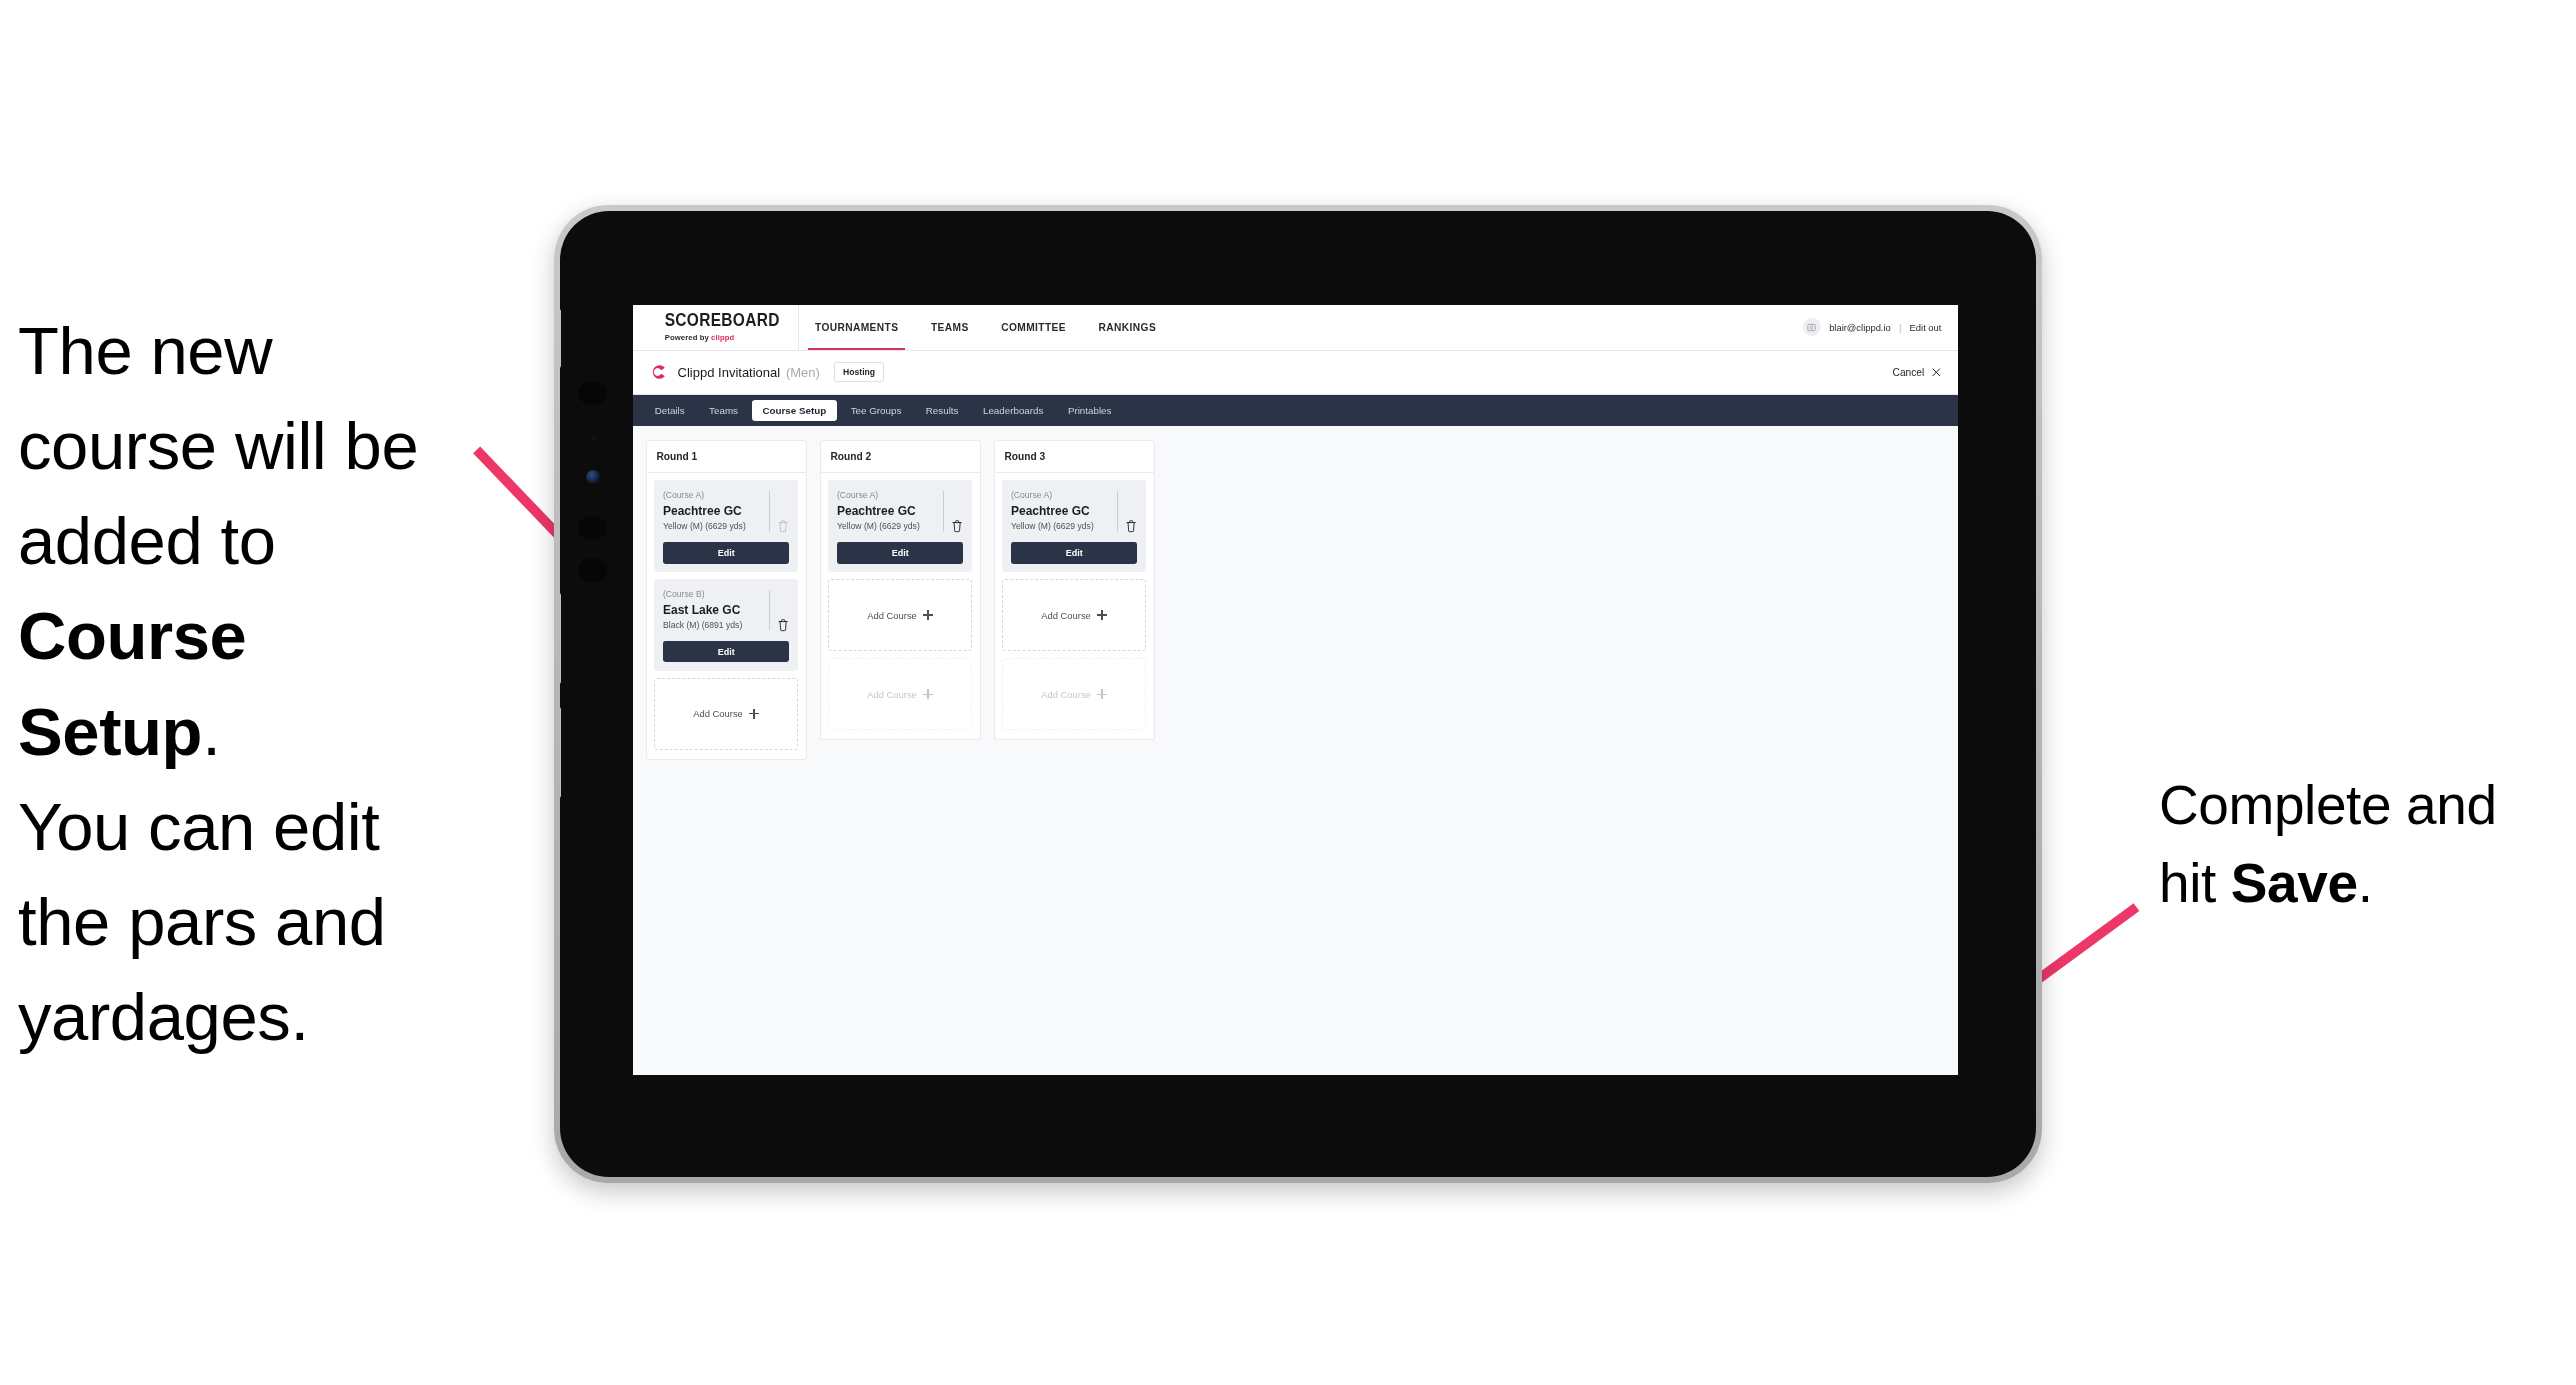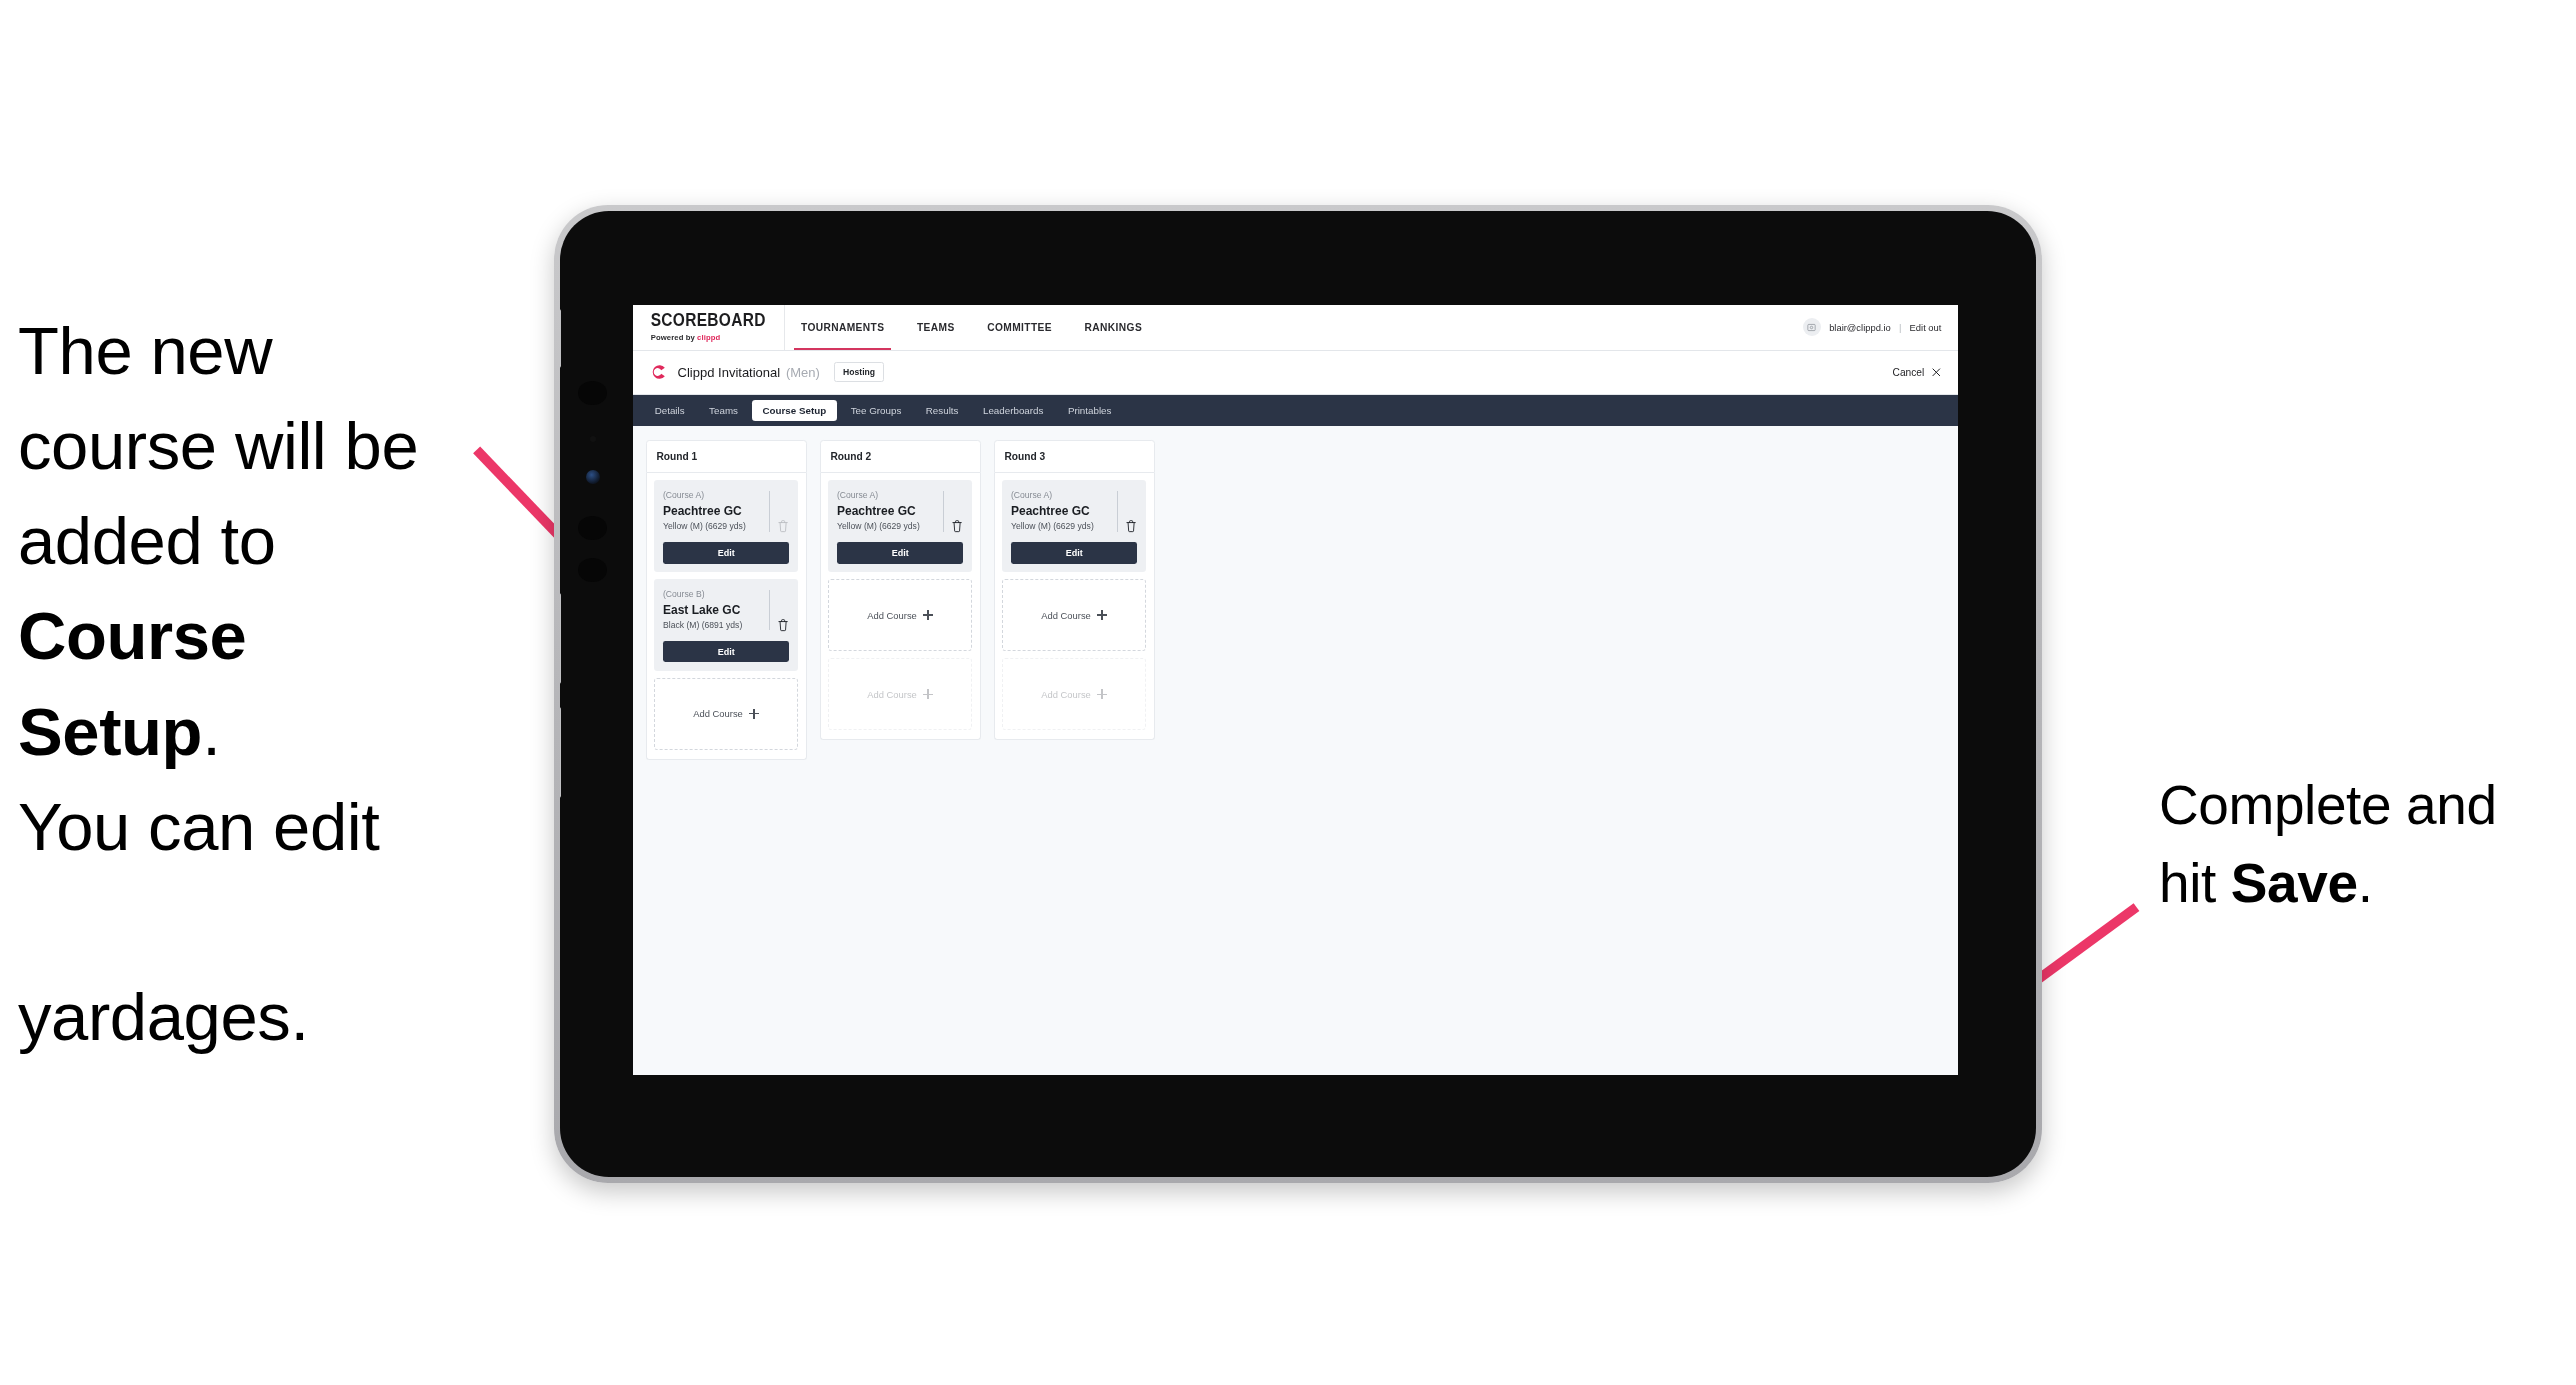--- a/index.html
+++ b/index.html
@@ -110,21 +110,21 @@
     display: flex;
     align-items: stretch;
     height: 46px;
     background: #ffffff;
     border-bottom: 0.8px solid #e3e6ea;
   }
   #brand {
     display: flex;
     flex-direction: column;
     justify-content: center;
-    padding: 0 18px 0 18px;
+    padding: 0 18px 0 32px;
     border-right: 0.8px solid #e6e8eb;
     min-width: 104px;
   }
   #brand-title {
     font-family: "Liberation Sans", sans-serif;
     font-weight: 700;
     font-size: 15.5px;
     letter-spacing: 0.3px;
     color: #1d1d1f;
     line-height: 1;
@@ -340,21 +340,21 @@
 <body>
 
 <div id="stage">
 
   <div class="annotation" id="annotation-left">
     <span>The new</span><br>
     <span>course will be</span><br>
     <span>added to</span><br>
     <b>Course Setup</b><span>.</span><br>
     <span>You can edit</span><br>
-    <br>
+    <span>the pars and</span><br>
     <span>yardages.</span>
   </div>
 
   <div class="annotation" id="annotation-right">
     <span>Complete and</span><br>
     <span>hit </span><b>Save</b><span>.</span>
   </div>
 
   <svg class="arrow-svg" id="arrow-left-svg" width="212" height="220" viewBox="0 0 260 270">
     <line x1="24" y1="22" x2="214" y2="220" stroke="#EC3768" stroke-width="12" stroke-linecap="butt"></line>

